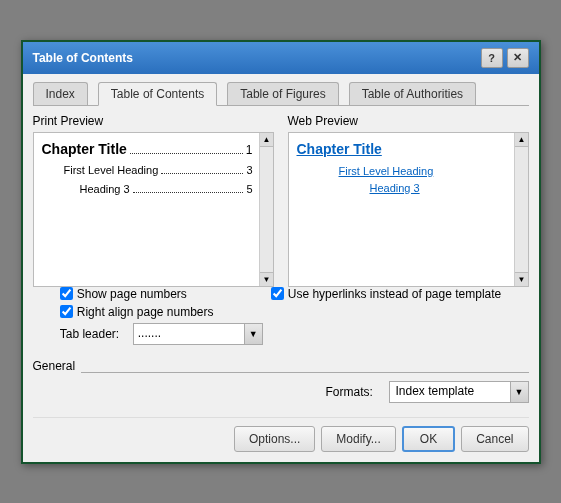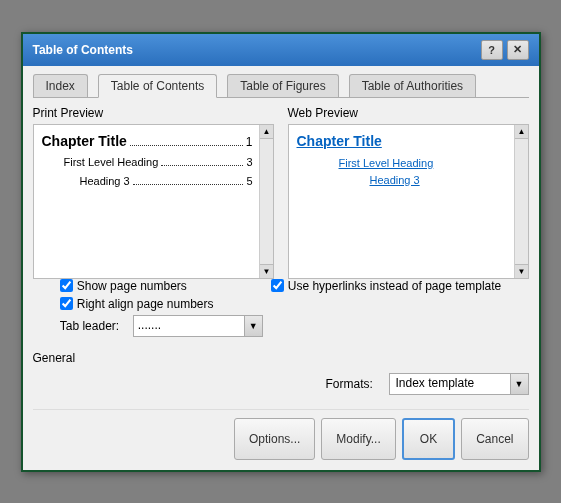--- a/index.html
+++ b/index.html
@@ -133,21 +133,21 @@
     }
     .bottom-buttons {
       display: flex;
       justify-content: flex-end;
       gap: 6px;
       margin-top: 10px;
       padding-top: 8px;
       border-top: 1px solid #ddd;
     }
     .btn {
-      height: 42px;
+      height: 26px;
       padding: 0 14px;
       background: linear-gradient(to bottom, #f8f8f8, #e0e0e0);
       border: 1px solid #aaa;
       border-radius: 3px;
       font-size: 12px;
       cursor: pointer;
       color: #333;
     }
     .btn.ok {
       border: 2px solid #4a90d9;
@@ -283,21 +283,21 @@
         <div class="options-row">
           <label class="checkbox-label">
             <input type="checkbox" checked="" style="">
             <span>Use hyperlinks instead of page template</span>
           </label>
         </div>
       </div>
     </div>
 
     <div class="general-section">
-      <div style="display:flex;align-items:flex-start;margin-bottom:8px;flex-direction:column;">
+      <div style="display:flex;align-items:flex-end;margin-bottom:8px;">
         <span style="font-size:12px;">General</span>
         <div style="flex:1;height:1px;background:#aaa;margin-left:6px;"></div>
       </div>
       <div class="format-row">
         <span class="format-label">Formats:</span>
         <div style="display:flex;border:1px solid #aaa;height:22px;width:140px;">
           <span style="flex:1;padding:2px 6px;font-size:12px;background:white;">Index template</span>
           <div style="width:18px;background:linear-gradient(to bottom,#e8e8e8,#d0d0d0);border-left:1px solid #aaa;display:flex;align-items:center;justify-content:center;font-size:9px;">▼</div>
         </div>
       </div>

